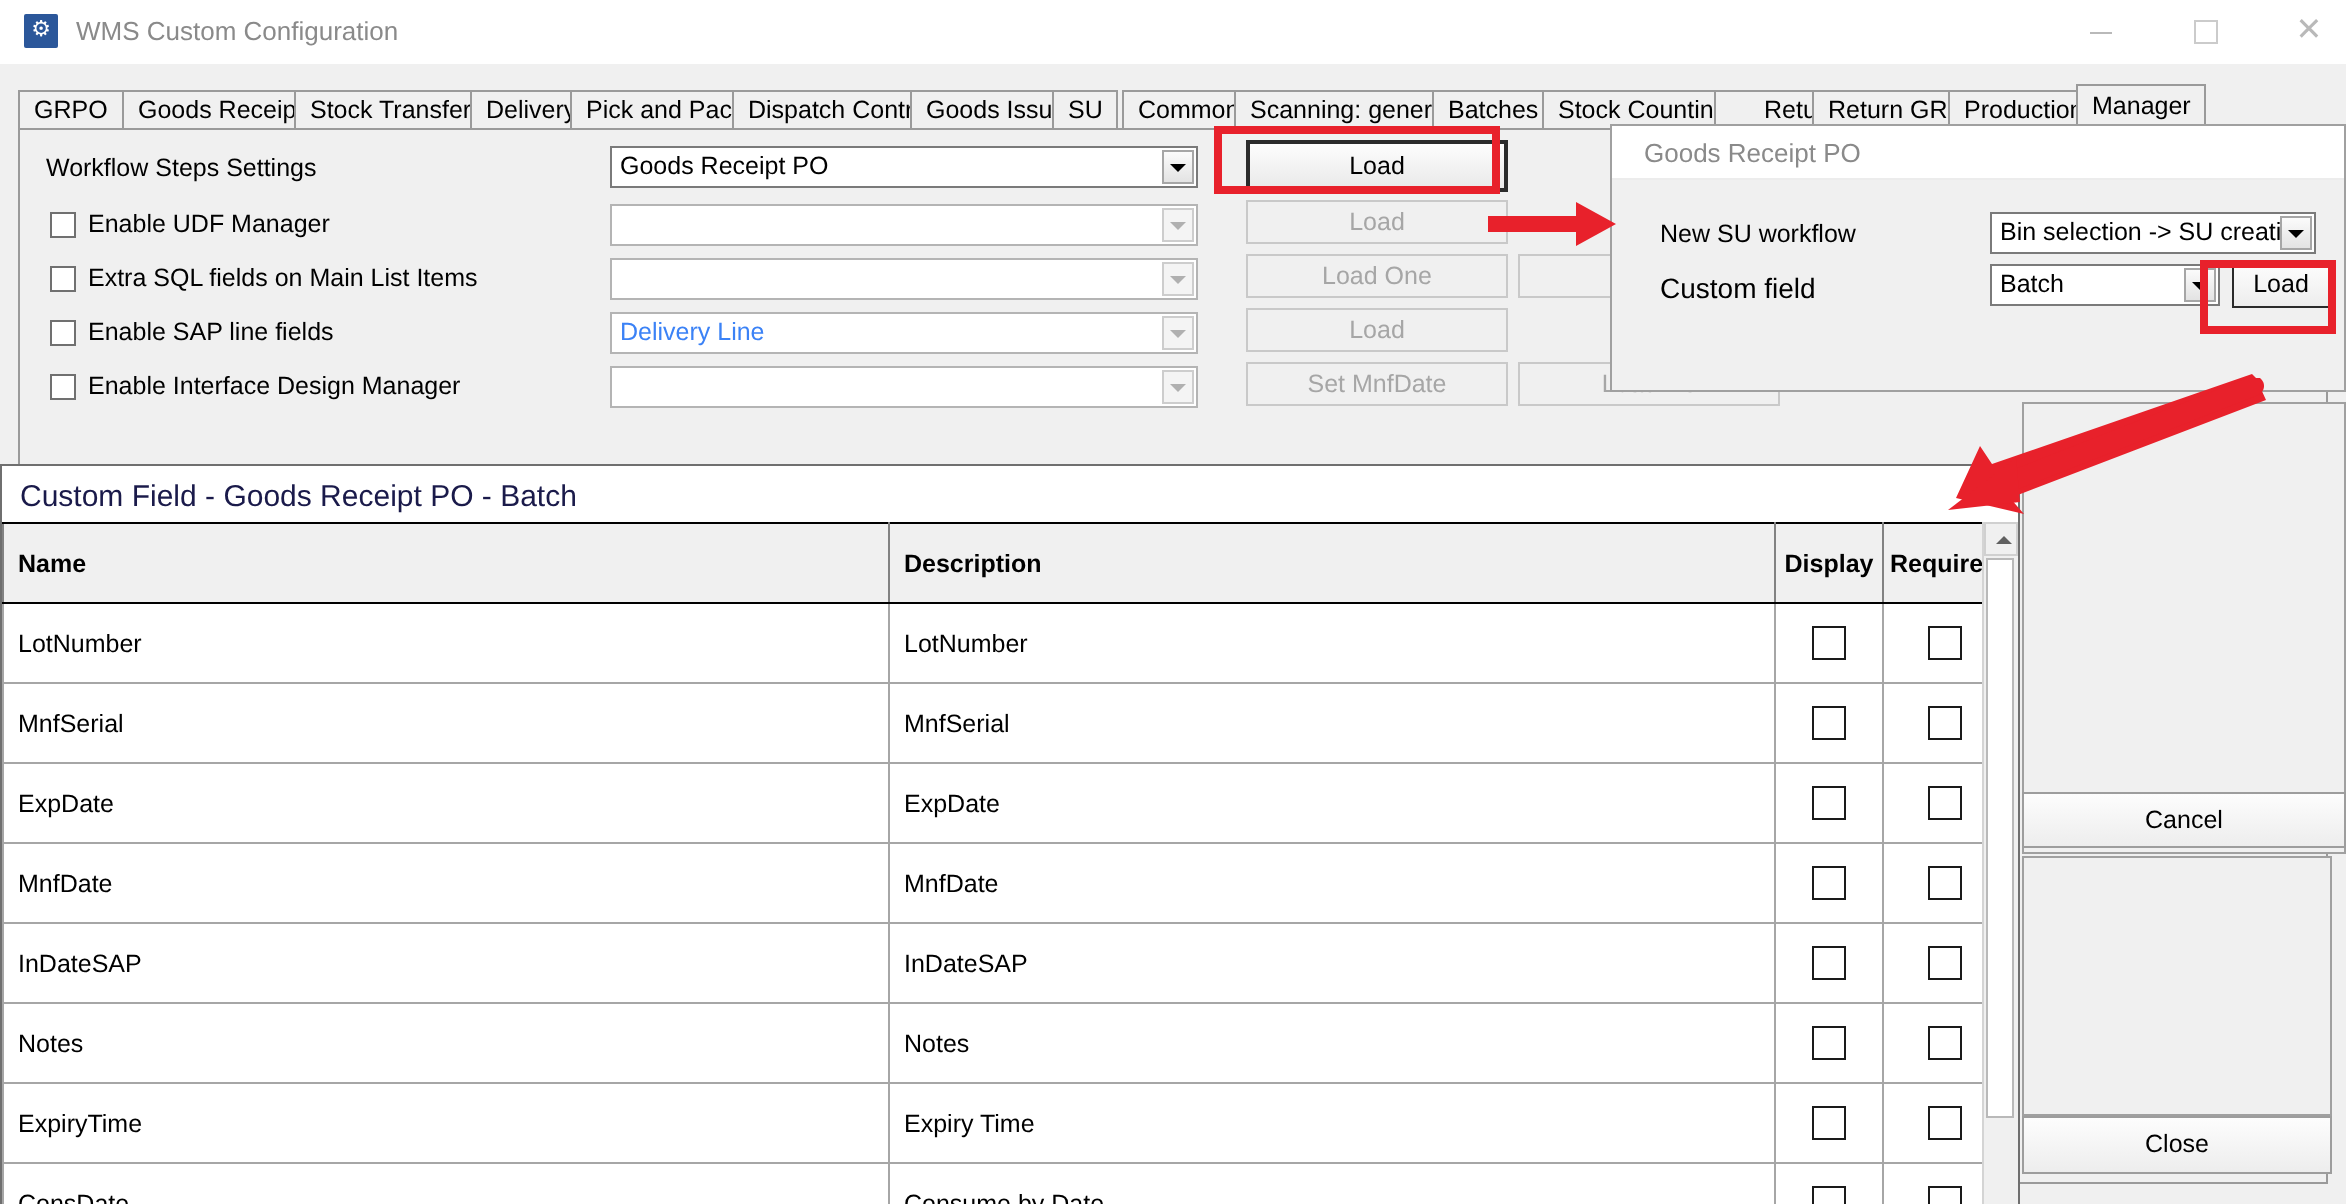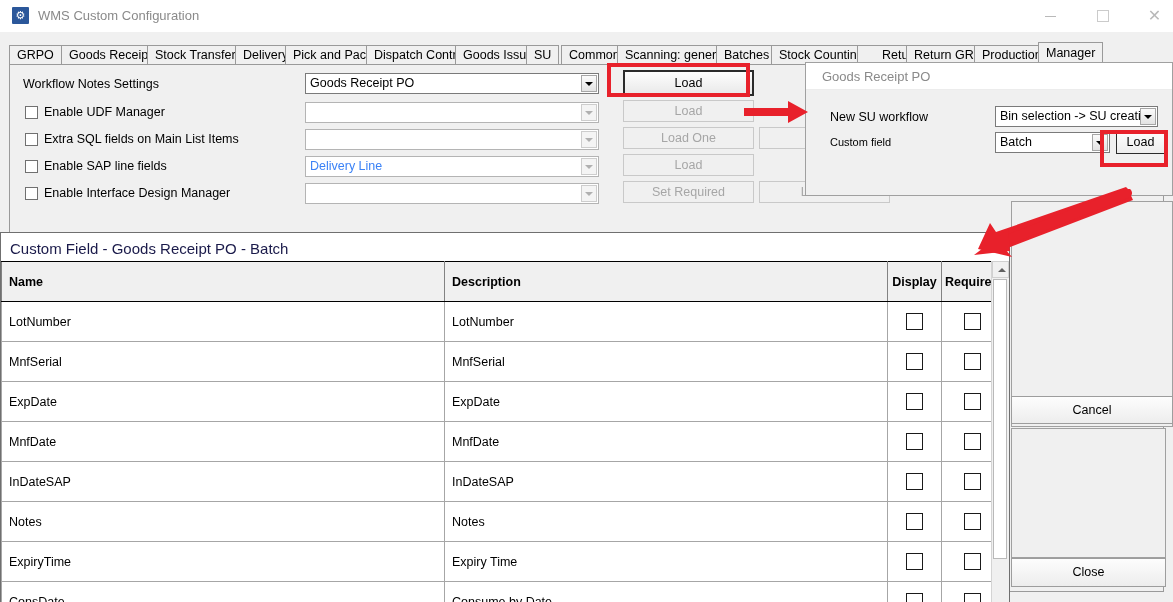--- a/index.html
+++ b/index.html
@@ -326,21 +326,21 @@
       <div class="tab" style="left:707px;">Batches</div>
       <div class="tab" style="left:762px;">Stock Counting</div>
       <div class="tab" style="left:848px;padding-left:24px;">Return</div>
       <div class="tab" style="left:897px;">Return GRPO</div>
       <div class="tab" style="left:965px;">Production</div>
       <div class="tab selected" style="left:1029px;">Manager</div>
     </div>
 
     <div class="tabpage">
 
-      <div class="frm-label" style="left:13px; top:12px;">Workflow Notes Settings</div>
+      <div class="frm-label" style="left:13px; top:12px;">Workflow Steps Settings</div>
       <div class="combo" style="left:295px; top:8px; width:294px;">
         <div class="cbtext">Goods Receipt PO</div>
         <div class="cbbtn">
             <i class="arrow-dn"></i>
           </div>
       </div>
       <div class="btn focused" style="left:613px; top:5px; width:131px; height:26px;">Load</div>
 
       <div class="chk" style="left:15px; top:41px;"></div>
       <div class="frm-label" style="left:34px; top:40px;">Enable UDF Manager</div>
@@ -374,41 +374,41 @@
       <div class="btn disabled" style="left:613px; top:89px; width:131px; height:22px;">Load</div>
 
       <div class="chk" style="left:15px; top:122px;"></div>
       <div class="frm-label" style="left:34px; top:121px;">Enable Interface Design Manager</div>
       <div class="combo disabled" style="left:295px; top:118px; width:294px;">
         <div class="cbtext"></div>
         <div class="cbbtn">
             <i class="arrow-dn"></i>
           </div>
       </div>
-      <div class="btn disabled" style="left:613px; top:116px; width:131px; height:22px;">Set Required</div>
+      <div class="btn disabled" style="left:613px; top:116px; width:131px; height:22px;">Set MnfDate</div>
       <div class="btn disabled clip" style="left:749px; top:116px; width:131px; height:22px;">Load De</div>
     </div>
 
     <div class="rpanel" style="left:1011px; top:169px; width:162px; height:226px;"></div>
     <div class="btn" style="left:1011px; top:364px; width:162px; height:28px; z-index:21;">Cancel</div>
     <div class="rpanel" style="left:1011px; top:396px; width:155px; height:130px;"></div>
     <div class="btn" style="left:1011px; top:526px; width:155px; height:29px; z-index:21;">Close</div>
 
     <div class="popup" style="left:805px; top:30px; width:368px; height:134px;">
       <div class="popup-title">
         <span>Goods Receipt PO</span>
       </div>
       <div style="position:absolute; left:24px; top:47px; font-size:12.5px; color:#000;">New SU workflow</div>
       <div class="combo" style="left:189px; top:43px; width:163px;">
         <div class="cbtext">Bin selection -&gt; SU creation</div>
         <div class="cbbtn">
             <i class="arrow-dn"></i>
           </div>
       </div>
-      <div style="position:absolute; left:24px; top:73px; font-size:11px; color:#000;">Custom field</div>
+      <div style="position:absolute; left:24px; top:73px; font-size:14px; color:#000;">Custom field</div>
       <div class="combo" style="left:189px; top:69px; width:115px;">
         <div class="cbtext">Batch</div>
         <div class="cbbtn">
             <i class="arrow-dn"></i>
           </div>
       </div>
       <div class="btn" style="left:310px; top:68px; width:49px; height:23px; border:1px solid #2b2b2b;">Load</div>
     </div>
 
     <div class="gridwin">

